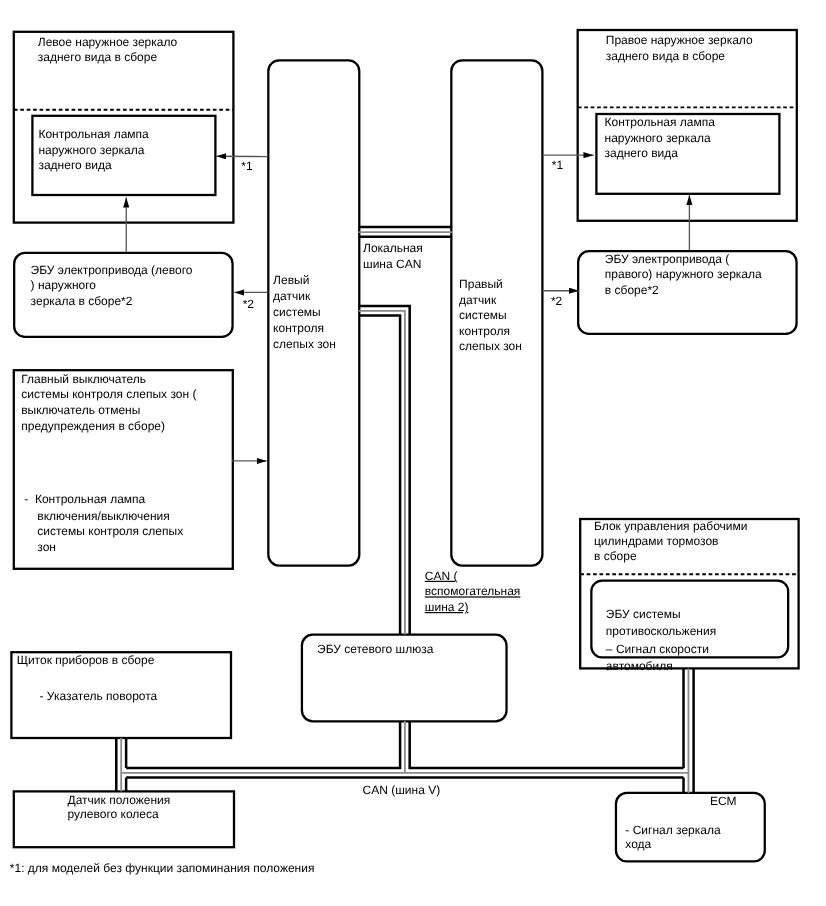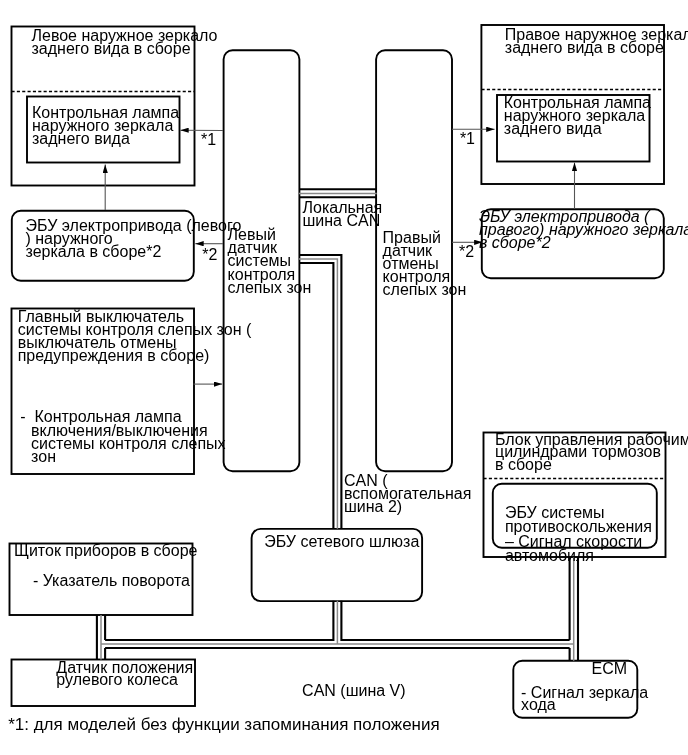--- a/index.html
+++ b/index.html
@@ -1,22 +1,22 @@
 <!DOCTYPE html>
 <html><head>
 <meta charset="utf-8">
 <style>
   html,body{margin:0;padding:0;background:#ffffff;}
   body{width:688px;height:755px;position:relative;overflow:hidden;
        font-family:"Liberation Sans",sans-serif;color:#000;
        -webkit-font-smoothing:antialiased;}
   .diagram{position:absolute;left:0;top:0;width:688px;height:755px;}
   svg.canvas{position:absolute;left:0;top:0;width:688px;height:755px;}
-  .txt{position:absolute;font-size:16px;line-height:13.05px;white-space:pre;color:#000;}
-  .small{font-size:17px;line-height:13.1px;}
+  .txt{position:absolute;font-size:10px;line-height:13.05px;white-space:pre;color:#000;}
+  .small{font-size:10px;line-height:13.1px;}
 </style>
 </head>
 <body>
 
 <div class="diagram">
 
 <svg class="canvas" xmlns="http://www.w3.org/2000/svg">
   <defs>
     <marker id="ah" markerWidth="9" markerHeight="5.2" refX="8.4" refY="2.6" orient="auto" markerUnits="userSpaceOnUse">
       <path d="M0,0 L8.4,2.6 L0,5.2 Z" fill="#000"></path>
@@ -90,31 +90,31 @@
 наружного зеркала
 заднего вида</div>
 <div class="txt" style="left:504.8px;top:27.5px;">Правое наружное зеркало
 заднего вида в сборе</div>
 <div class="txt" style="left:503.8px;top:96.3px;">Контрольная лампа
 наружного зеркала
 заднего вида</div>
 <div class="txt" style="left:25.5px;top:219.3px;">ЭБУ электропривода (левого
 ) наружного
 зеркала в сборе*2</div>
-<div class="txt" style="left:479px;top:210px;font-style:italic;">ЭБУ электропривода (
+<div class="txt" style="left:504px;top:210px;">ЭБУ электропривода (
 правого) наружного зеркала
 в сборе*2</div>
 <div class="txt" style="left:227.6px;top:228.4px;">Левый
 датчик
 системы
 контроля
 слепых зон</div>
 <div class="txt" style="left:382.6px;top:230.9px;">Правый
 датчик
-отмены
+системы
 контроля
 слепых зон</div>
 <div class="txt" style="left:20.2px;top:410.3px;text-indent:-10.9px;padding-left:10.9px;line-height:13.3px;">-  Контрольная лампа
 включения/выключения
 системы контроля слепых
 зон</div>
 <div class="txt" style="left:17.7px;top:310px;">Главный выключатель
 системы контроля слепых зон (
 выключатель отмены
 предупреждения в сборе)</div>
@@ -129,24 +129,24 @@
 <div class="txt" style="left:13.9px;top:544.2px;">Щиток приборов в сборе</div>
 <div class="txt" style="left:32.9px;top:574.4px;text-indent:-7.2px;padding-left:7.2px;">- Указатель поворота</div>
 <div class="txt" style="left:56.3px;top:661.8px;line-height:12.6px;">Датчик положения
 рулевого колеса</div>
 <div class="txt" style="left:555.6px;top:662px;margin-left:36px;">ECM</div>
 <div class="txt" style="left:521.1px;top:686.7px;line-height:12.7px;">- Сигнал зеркала
 хода</div>
 
 <div class="txt" style="left:302.5px;top:200.9px;">Локальная
 шина CAN</div>
-<div class="txt" style="left:344px;top:474.4px;">CAN (
+<div class="txt" style="left:354px;top:474.4px;text-decoration:underline;">CAN (
 вспомогательная
 шина 2)</div>
-<div class="txt" style="left:302.1px;top:653px;margin-top:31px;">CAN (шина V)</div>
+<div class="txt" style="left:302.1px;top:653px;">CAN (шина V)</div>
 <div class="txt" style="left:201.1px;top:132.5px;">*1</div>
 <div class="txt" style="left:459.9px;top:131.8px;">*1</div>
 <div class="txt" style="left:202.2px;top:247.9px;">*2</div>
 <div class="txt" style="left:459.1px;top:245.3px;">*2</div>
 
 <div class="txt small" style="left:8.2px;top:718px;">*1: для моделей без функции запоминания положения</div>
 
 </div>
 
 </body></html>

